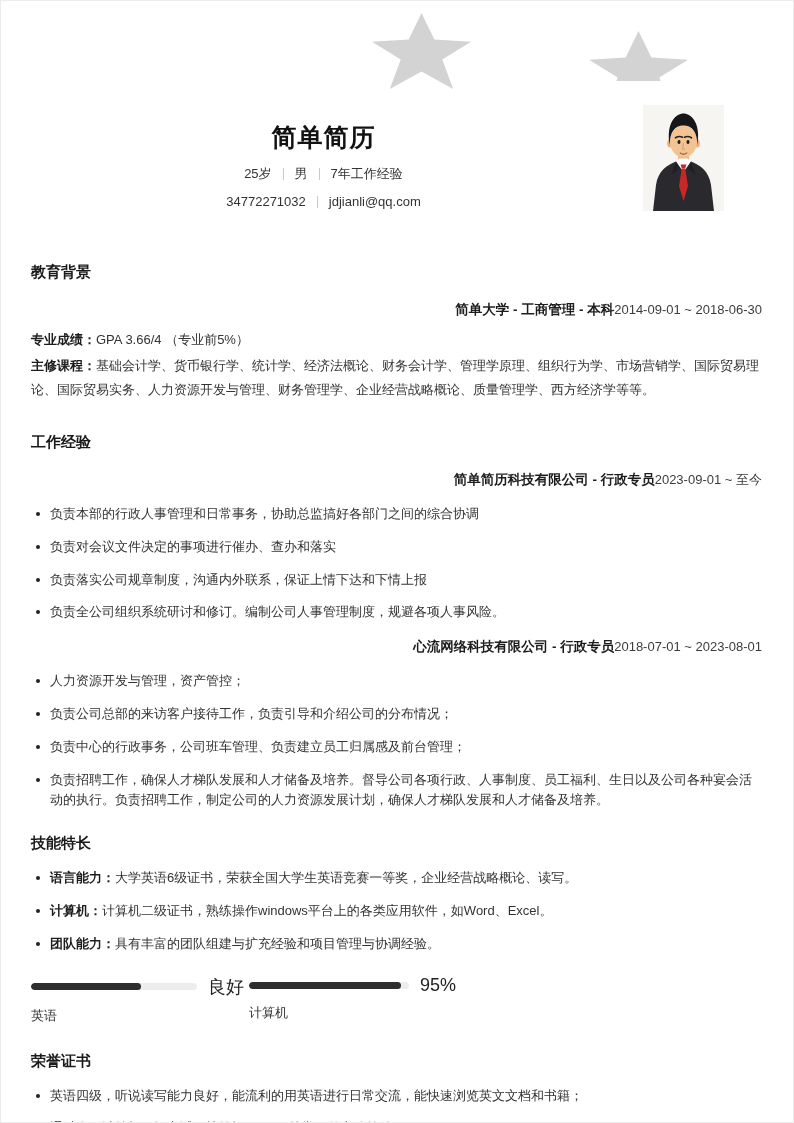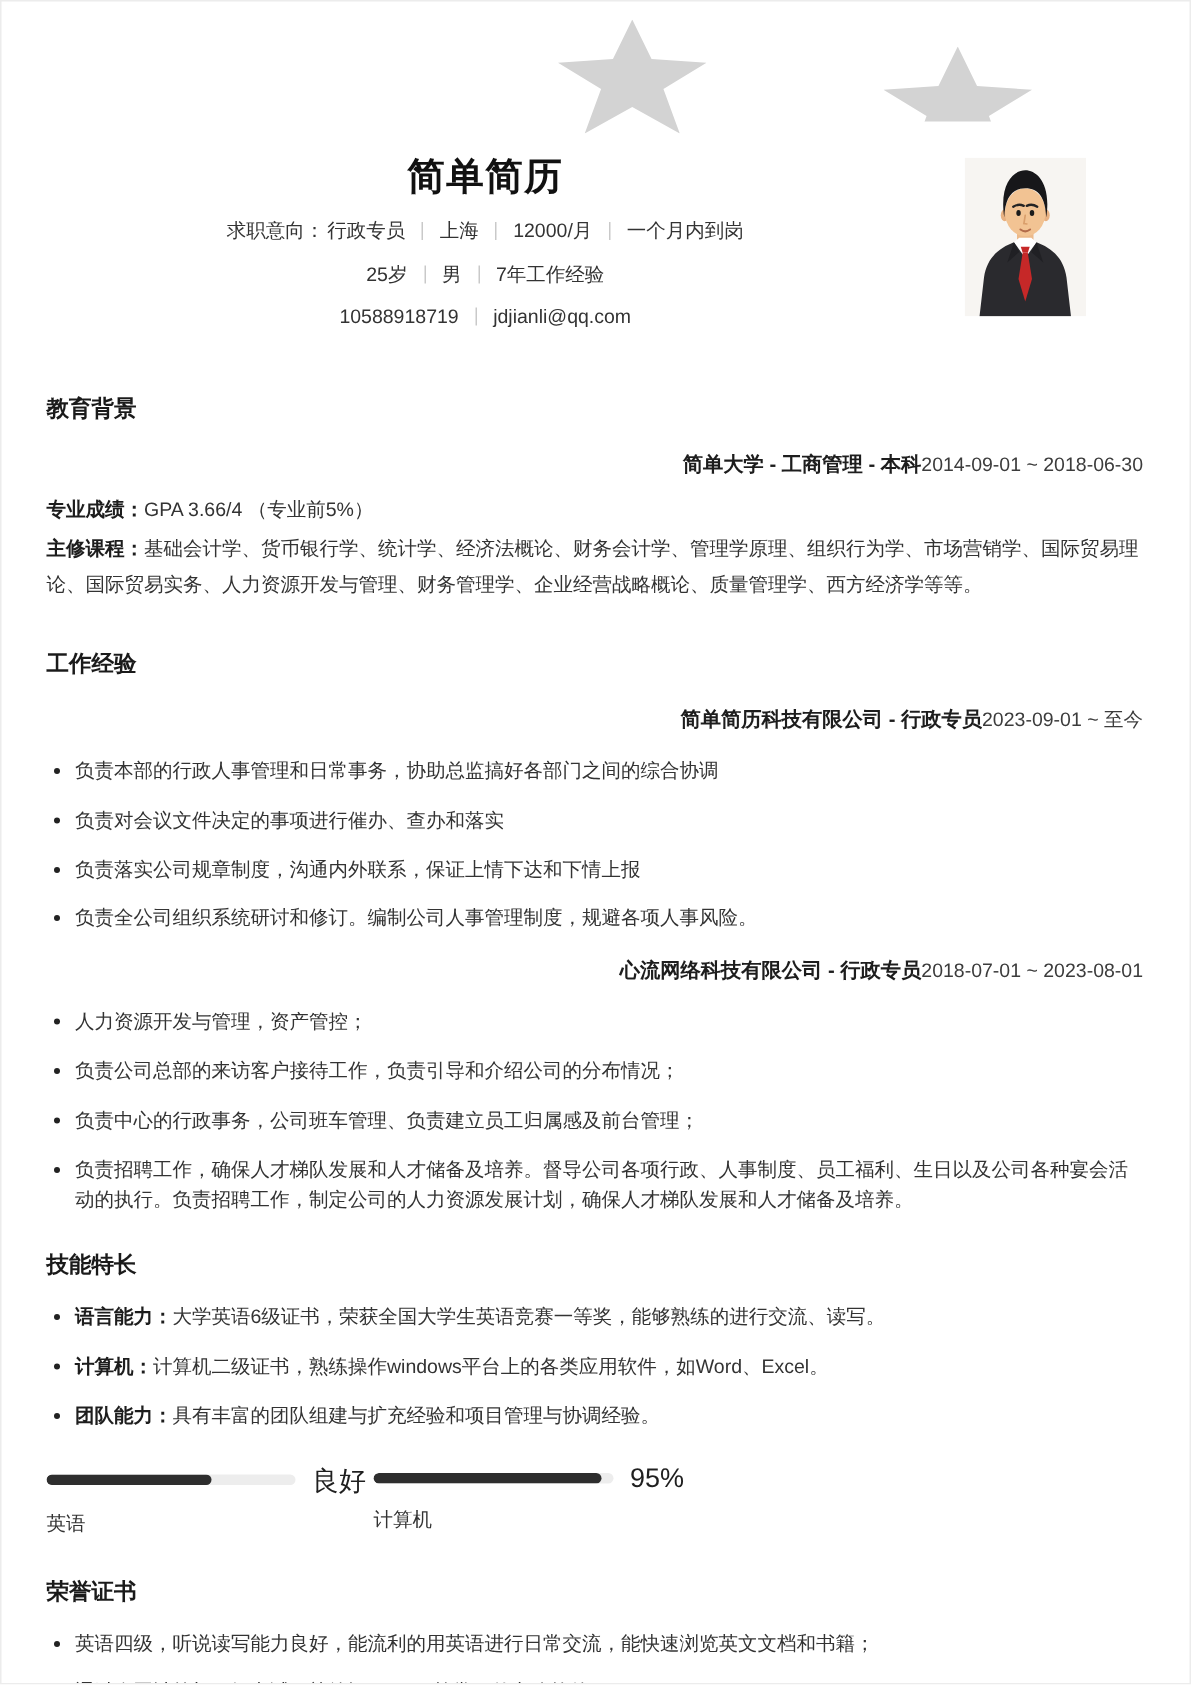--- a/index.html
+++ b/index.html
@@ -24,21 +24,21 @@
     clip-path: polygon(50% 0%, 63% 33%, 100% 36%, 71% 58%, 82% 95%, 50% 73%, 18% 95%, 29% 58%, 0% 36%, 37% 33%);
   }
   .star1-wrap { position: absolute; left: 371px; top: 12px; }
   .star2-wrap { position: absolute; left: 588px; top: 30px; height: 50px; overflow: hidden; }
   
   .photo {
     position: absolute; left: 642px; top: 104px;
     width: 81px; height: 106px; overflow: hidden;
   }
   .header-text {
-    position: absolute; top: 100px; left: 0; width: 645px;
+    position: absolute; top: 120px; left: 0; width: 645px;
     text-align: center;
   }
   .title { font-size: 25px; font-weight: bold; color: #111; letter-spacing: 1px; }
   .meta-row {
     margin-top: 11px;
     font-size: 13px; color: #333;
     display: flex; justify-content: center; align-items: center;
   }
   .meta-row .sep {
     display: inline-block; width: 1px; height: 12px;
@@ -119,38 +119,28 @@
       <ellipse cx="36" cy="37" rx="1.5" ry="2" fill="#1b1b1b"></ellipse>
       <ellipse cx="45" cy="37" rx="1.5" ry="2" fill="#1b1b1b"></ellipse>
       <path d="M40.5 38.5 L39.6 44 L41.6 44.3" stroke="#d99e6b" stroke-width="1.1" fill="none" stroke-linecap="round"></path>
       <path d="M37.3 48 q3.2 2.4 6.4 0" stroke="#b26b4a" stroke-width="1.4" fill="none" stroke-linecap="round"></path>
     </svg>
   </div>
 
   <div class="header-text">
     <div class="title">简单简历</div>
     <div class="meta-row">
-      <span class="meta-label">求职意向：</span>
-      <span>行政专员</span>
-      <span class="sep"></span>
-      <span>上海</span>
-      <span class="sep"></span>
-      <span>12000/月</span>
-      <span class="sep"></span>
-      <span>一个月内到岗</span>
-    </div>
-    <div class="meta-row">
       <span>25岁</span>
       <span class="sep"></span>
       <span>男</span>
       <span class="sep"></span>
       <span>7年工作经验</span>
     </div>
     <div class="meta-row">
-      <span>10588918719</span>
+      <span>34772271032</span>
       <span class="sep"></span>
       <span>jdjianli@qq.com</span>
     </div>
   </div>
 
   <div class="content">
 
     <div class="section-heading mt-first">教育背景</div>
     <div class="entry-head">
       <span class="entry-title">简单大学 - 工商管理 - 本科</span>
@@ -182,21 +172,21 @@
     </div>
     <ul class="bullets">
       <li>人力资源开发与管理，资产管控；</li>
       <li>负责公司总部的来访客户接待工作，负责引导和介绍公司的分布情况；</li>
       <li>负责中心的行政事务，公司班车管理、负责建立员工归属感及前台管理；</li>
       <li>负责招聘工作，确保人才梯队发展和人才储备及培养。督导公司各项行政、人事制度、员工福利、生日以及公司各种宴会活动的执行。负责招聘工作，制定公司的人力资源发展计划，确保人才梯队发展和人才储备及培养。</li>
     </ul>
 
     <div class="section-heading" style="margin-top:23px;">技能特长</div>
     <ul class="bullets">
-      <li class="skill-li"><b>语言能力：</b><span>大学英语6级证书，荣获全国大学生英语竞赛一等奖，能够熟练的进行交流、读写。</span></li>
+      <li class="skill-li"><b>语言能力：</b><span>大学英语6级证书，荣获全国大学生英语竞赛一等奖，企业经营战略概论、读写。</span></li>
       <li class="skill-li"><b>计算机：</b><span>计算机二级证书，熟练操作windows平台上的各类应用软件，如Word、Excel。</span></li>
       <li class="skill-li"><b>团队能力：</b><span>具有丰富的团队组建与扩充经验和项目管理与协调经验。</span></li>
     </ul>
 
     <div class="bars">
       <div class="skill-col-1">
         <div class="bar-row">
           <div class="bar-track">
             <div class="bar-fill" style="width: 66%;"></div>
           </div>

